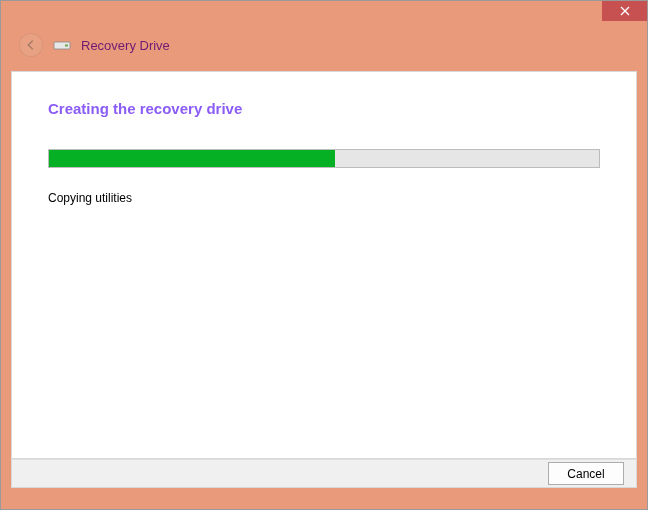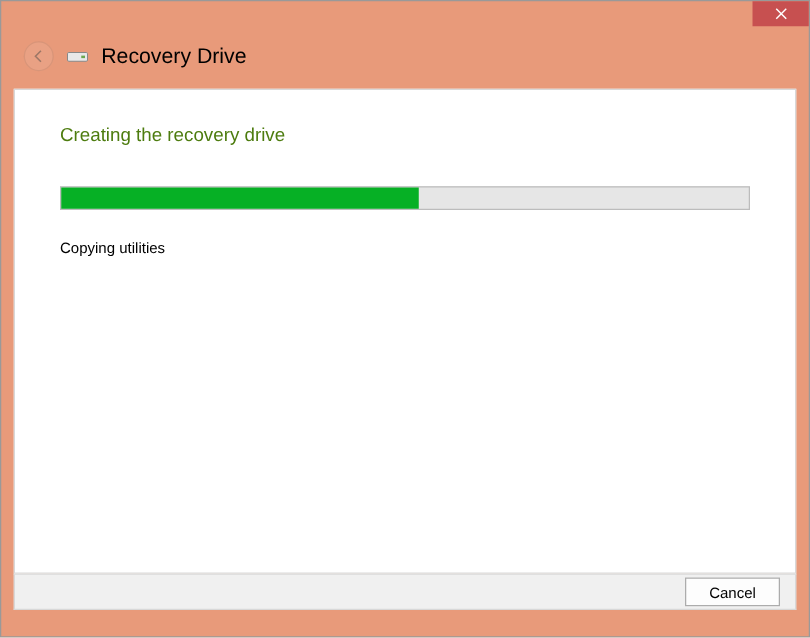--- a/index.html
+++ b/index.html
@@ -62,34 +62,34 @@
       width: 14px;
       height: 14px;
     }
     .drive-icon {
       width: 18px;
       height: 14px;
       display: inline-flex;
       align-items: center;
     }
     .title-text {
-      font-size: 17px;
-      color: #000000;
+      font-size: 13px;
+      color: #701a75;
     }
     .content-area {
       background: #ffffff;
       margin: 0 10px;
       height: 388px;
       padding: 28px 36px;
       border: 1px solid #d8d8d8;
     }
     .heading {
-      color: #4d7c0f;
+      color: #8b5cf6;
       font-size: 15px;
-      font-weight: 400;
+      font-weight: 700;
       margin-bottom: 32px;
     }
     .progress-container {
       width: 100%;
       height: 19px;
       background: #e6e6e6;
       border: 1px solid #bcbcbc;
       position: relative;
     }
     .progress-fill {

